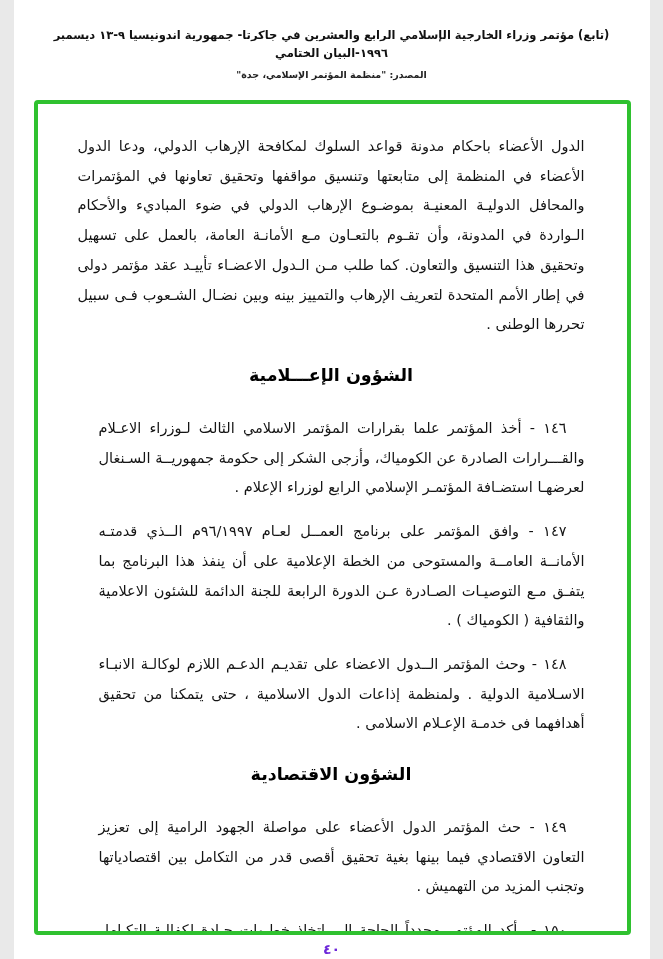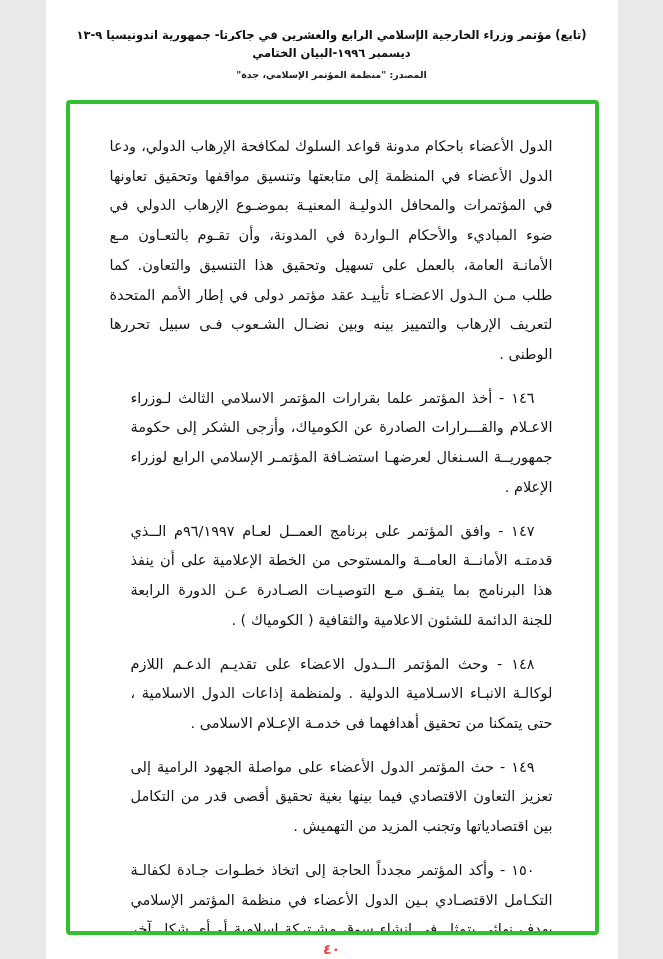--- a/index.html
+++ b/index.html
@@ -2,21 +2,21 @@
 <html lang="ar" dir="rtl"><head>
 <meta charset="utf-8">
 <style>
   * { margin: 0; padding: 0; box-sizing: border-box; }
   html, body {
     background: #e9e9e9;
     font-family: "DejaVu Sans", sans-serif;
   }
   .page {
     position: relative;
-    width: 572px;
+    width: 636px;
     height: 959px;
     margin: 0 auto;
     background: #ffffff;
     color: #111111;
     direction: rtl;
     overflow: hidden;
   }
   .header {
     padding-top: 26px;
     text-align: center;
@@ -68,45 +68,47 @@
     letter-spacing: 0.3px;
   }
   .page-number {
     position: absolute;
     bottom: 2px;
     left: 0;
     right: 0;
     text-align: center;
     font-size: 14px;
     font-weight: bold;
-    color: #ef4444;
+    color: #6d28d9;
   }
 </style>
 </head>
 <body>
 
 <div class="page">
 
   <div class="header">
     <div class="header-line1">(تابع) مؤتمر وزراء الخارجية الإسلامي الرابع والعشرين في جاكرتا- جمهورية اندونيسيا ٩-١٣ ديسمبر ١٩٩٦-البيان الختامي</div>
     <div class="header-source">المصدر: "منظمة المؤتمر الإسلامي، جدة"</div>
   </div>
 
   <div class="green-frame">
     <div class="body-text">
 
       <p class="paragraph">الدول الأعضاء باحكام مدونة قواعد السلوك لمكافحة الإرهاب الدولي، ودعا الدول الأعضاء في المنظمة إلى متابعتها وتنسيق مواقفها وتحقيق تعاونها في المؤتمرات والمحافل الدوليـة المعنيـة بموضـوع الإرهاب الدولي في ضوء المباديء والأحكام الـواردة في المدونة، وأن تقـوم بالتعـاون مـع الأمانـة العامة، بالعمل على تسهيل وتحقيق هذا التنسيق والتعاون. كما طلب مـن الـدول الاعضـاء تأييـد عقد مؤتمر دولى في إطار الأمم المتحدة لتعريف الإرهاب والتمييز بينه وبين نضـال الشـعوب فـى سبيل تحررها الوطنى .</p>
 
+      <h2 class="section-heading">الشؤون الإعـــلامية</h2>
 
       <p class="paragraph numbered">١٤٦ -   أخذ المؤتمر علما بقرارات المؤتمر الاسلامي الثالث لـوزراء الاعـلام  والقـــرارات الصادرة عن الكومياك، وأزجى الشكر إلى حكومة جمهوريــة السـنغال  لعرضهـا استضـافة المؤتمـر الإسلامي الرابع لوزراء الإعلام .</p>
 
       <p class="paragraph numbered">١٤٧ -   وافق المؤتمر على برنامج العمــل لعـام ٩٦/١٩٩٧م الــذي قدمتـه الأمانــة العامــة والمستوحى من الخطة الإعلامية على أن ينفذ هذا البرنامج بما يتفـق مـع التوصيـات الصـادرة عـن الدورة الرابعة للجنة الدائمة للشئون الاعلامية والثقافية ( الكومياك ) .</p>
 
       <p class="paragraph numbered">١٤٨ -   وحث المؤتمر الــدول الاعضاء على تقديـم الدعـم اللازم لوكالـة الانبـاء الاسـلامية الدولية . ولمنظمة إذاعات الدول الاسلامية ، حتى يتمكنا من تحقيق أهدافهما فى خدمـة الإعـلام الاسلامى .</p>
 
+      <h2 class="section-heading">الشؤون الاقتصادية</h2>
 
       <p class="paragraph numbered">١٤٩ -   حث المؤتمر الدول الأعضاء على مواصلة الجهود الرامية إلى تعزيز التعاون  الاقتصادي فيما بينها بغية تحقيق أقصى قدر من التكامل بين اقتصادياتها وتجنب المزيد من التهميش .</p>
 
       <p class="paragraph numbered">١٥٠ -   وأكد المؤتمر مجدداً الحاجة إلى اتخاذ خطـوات جـادة لكفالـة التكـامل الاقتصـادي بـين الدول الأعضاء في منظمة المؤتمر الإسلامي بهدف نهائي يتمثل في إنشاء سوق مشـتركة اسلامية أو أي شكل آخر من التكامل الاقتصادي ، على أساس تدريجي واقليمي ، فيما بين البلدان الأعضـاء</p>
 
     </div>
   </div>
 
   <div class="page-number">٤٠</div>
 

